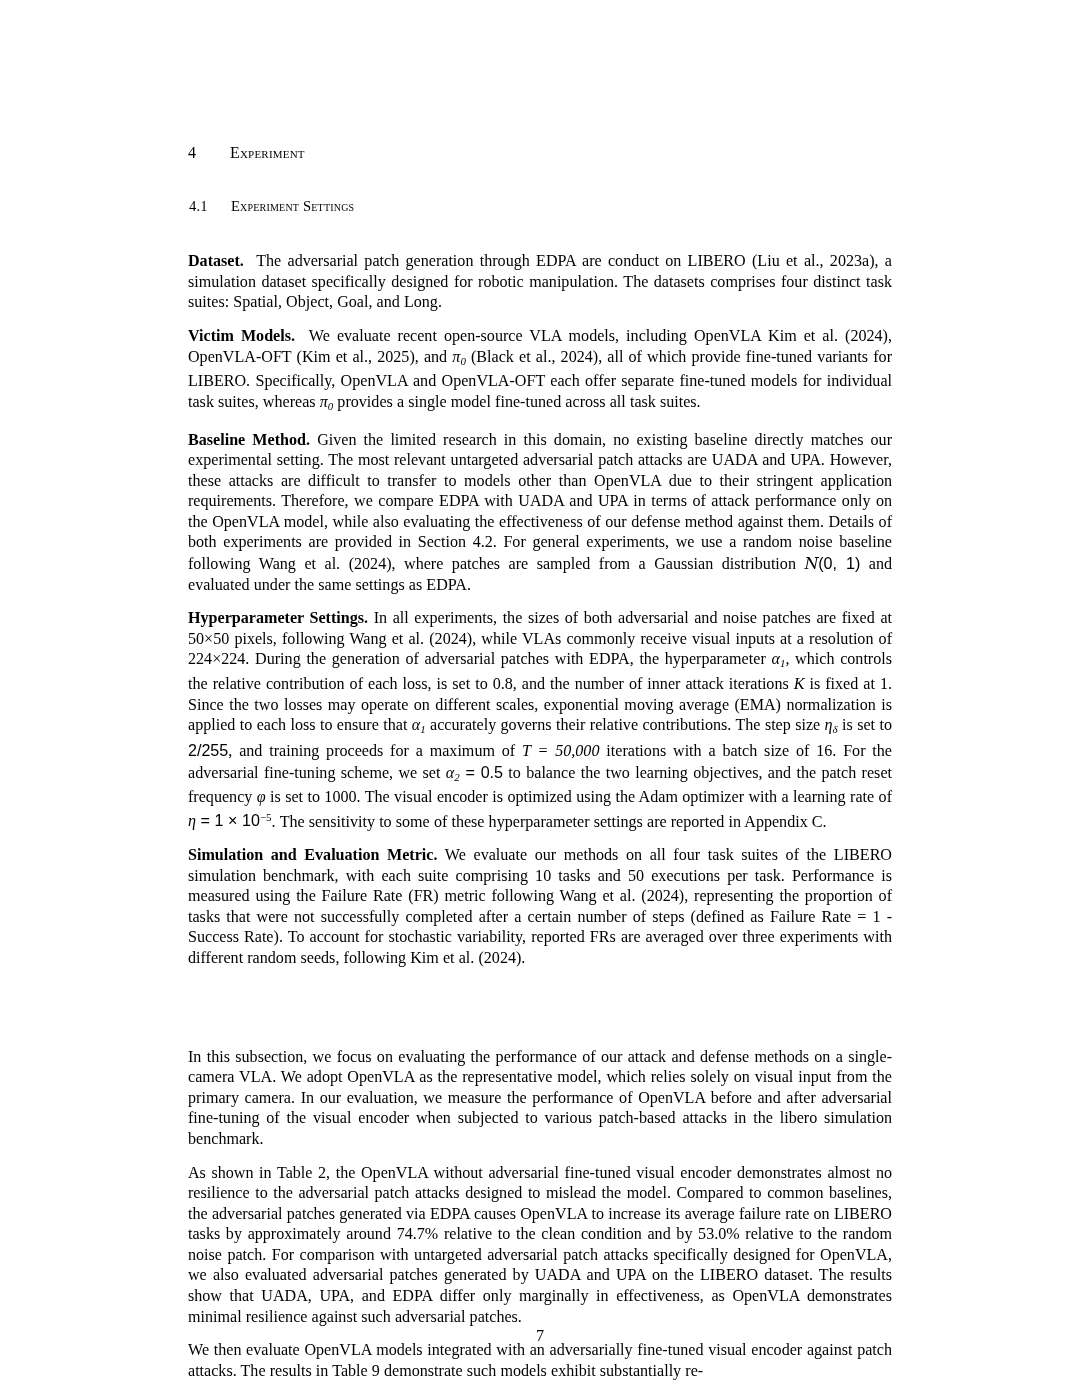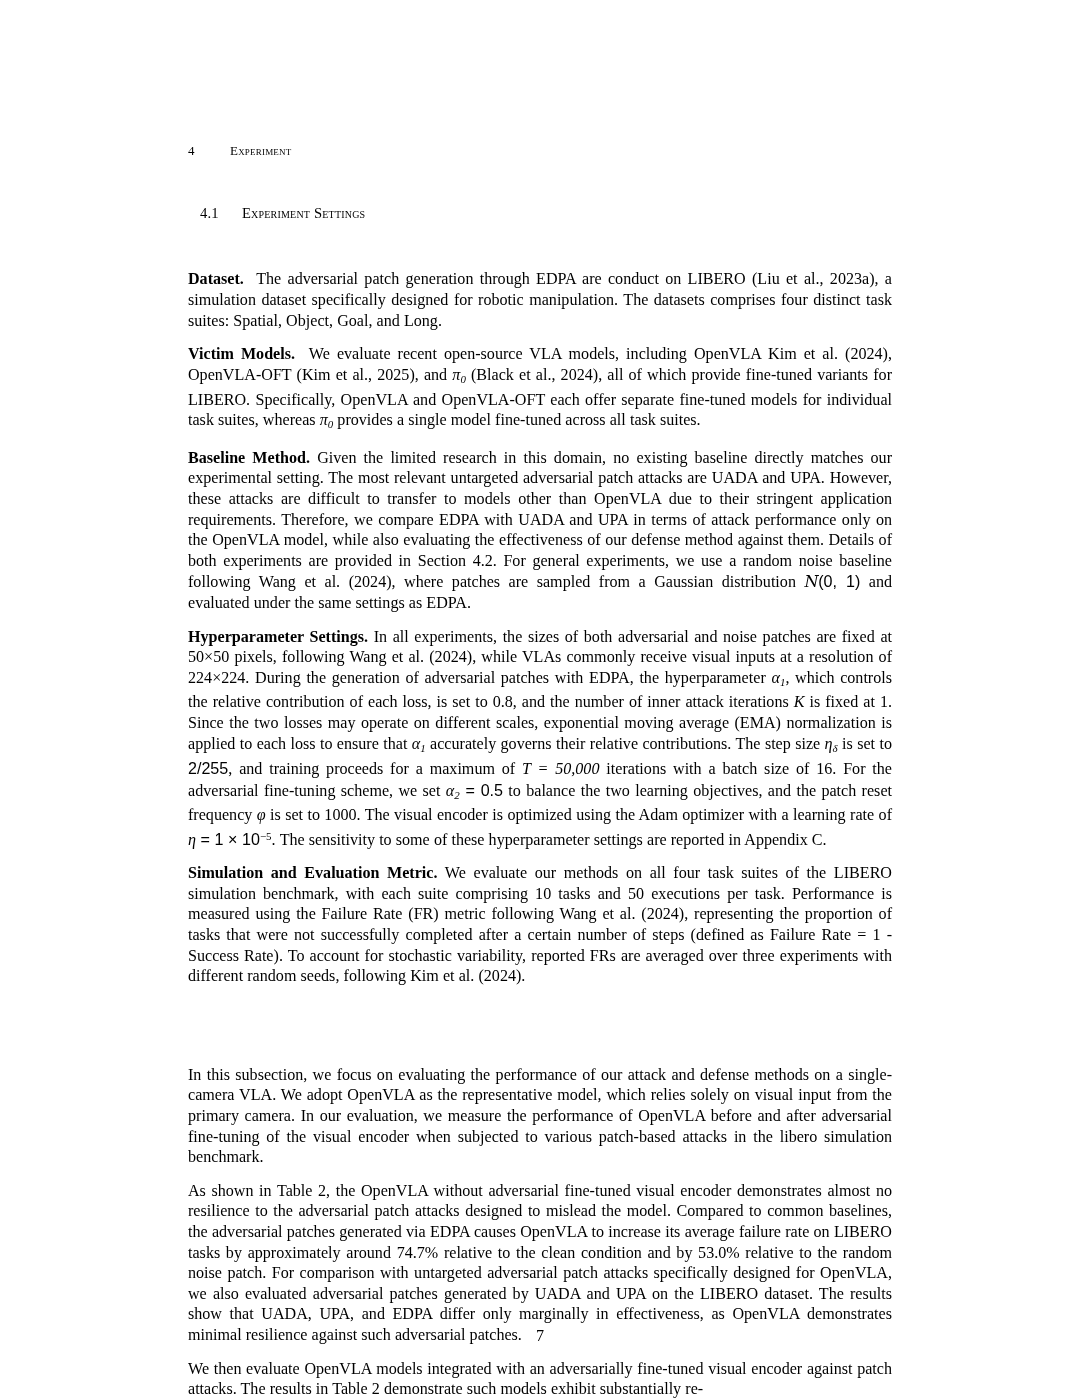--- a/index.html
+++ b/index.html
@@ -24,39 +24,39 @@
   }
   .content {
     position: absolute;
     top: 143px;
     left: 0;
     width: 704px;
   }
 
   
   .h-section {
-    font-size: 13px;
+    font-size: 16px;
     font-variant: small-caps;
     letter-spacing: 0.2px;
     margin: 0 0 0 0;
     padding: 0;
     font-weight: normal;
     line-height: 1.25;
   }
   .h-section .num {
     font-variant: normal;
     display: inline-block;
     width: 42px;
   }
   .h-sub {
     font-size: 14.6px;
     font-variant: small-caps;
     letter-spacing: 0.2px;
     font-weight: normal;
-    margin: 12px;
+    margin: 1px;
     padding: 0;
     line-height: 1.25;
   }
   .h-sub .num {
     font-variant: normal;
     display: inline-block;
     width: 42px;
   }
   .sec-gap-1 { height: 33px; }
   .sec-gap-2 { height: 30px; }
@@ -136,18 +136,18 @@
 
     <div class="sec-gap-2"></div>
 
 
     <div class="sub-gap"></div>
 
     <p class="body">In this subsection, we focus on evaluating the performance of our attack and defense methods on a single-camera VLA. We adopt OpenVLA as the representative model, which relies solely on visual input from the primary camera. In our evaluation, we measure the performance of OpenVLA before and after adversarial fine-tuning of the visual encoder when subjected to various patch-based attacks in the libero simulation benchmark.</p>
 
     <p class="body">As shown in Table 2, the OpenVLA without adversarial fine-tuned visual encoder demonstrates almost no resilience to the adversarial patch attacks designed to mislead the model. Compared to common baselines, the adversarial patches generated via EDPA causes OpenVLA to increase its average failure rate on LIBERO tasks by approximately around 74.7% relative to the clean condition and by 53.0% relative to the random noise patch. For comparison with untargeted adversarial patch attacks specifically designed for OpenVLA, we also evaluated adversarial patches generated by UADA and UPA on the LIBERO dataset. The results show that UADA, UPA, and EDPA differ only marginally in effectiveness, as OpenVLA demonstrates minimal resilience against such adversarial patches.</p>
 
-    <p class="body">We then evaluate OpenVLA models integrated with an adversarially fine-tuned visual encoder against patch attacks. The results in Table 2 demonstrate such models exhibit substantially re-</p>
+    <p class="body">We then evaluate OpenVLA models integrated with an adversarially fine-tuned visual encoder against patch attacks. The results in Table 9 demonstrate such models exhibit substantially re-</p>
 
   </div>
 
   <div class="page-number">7</div>
 </div>
 
 </body></html>

